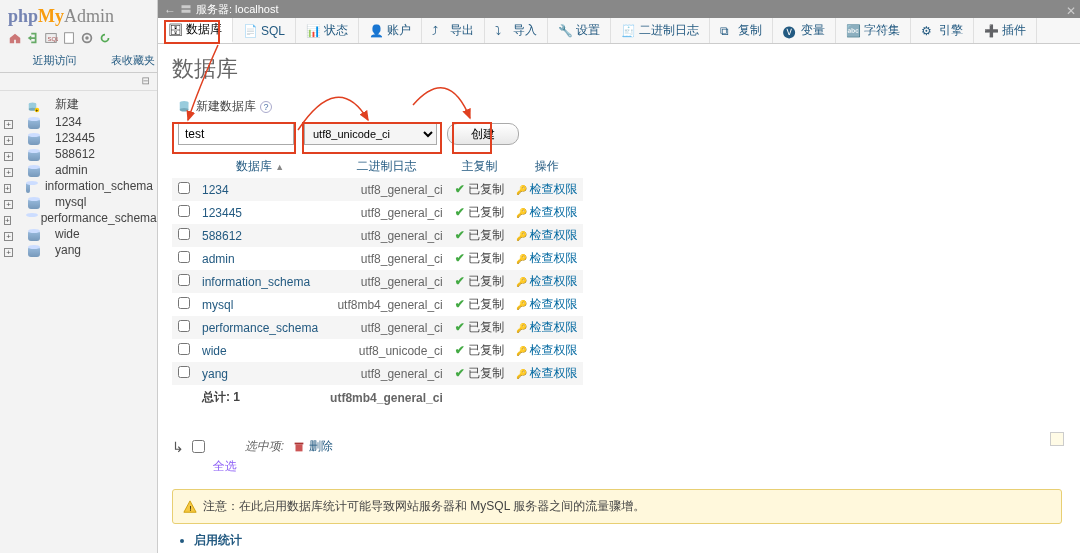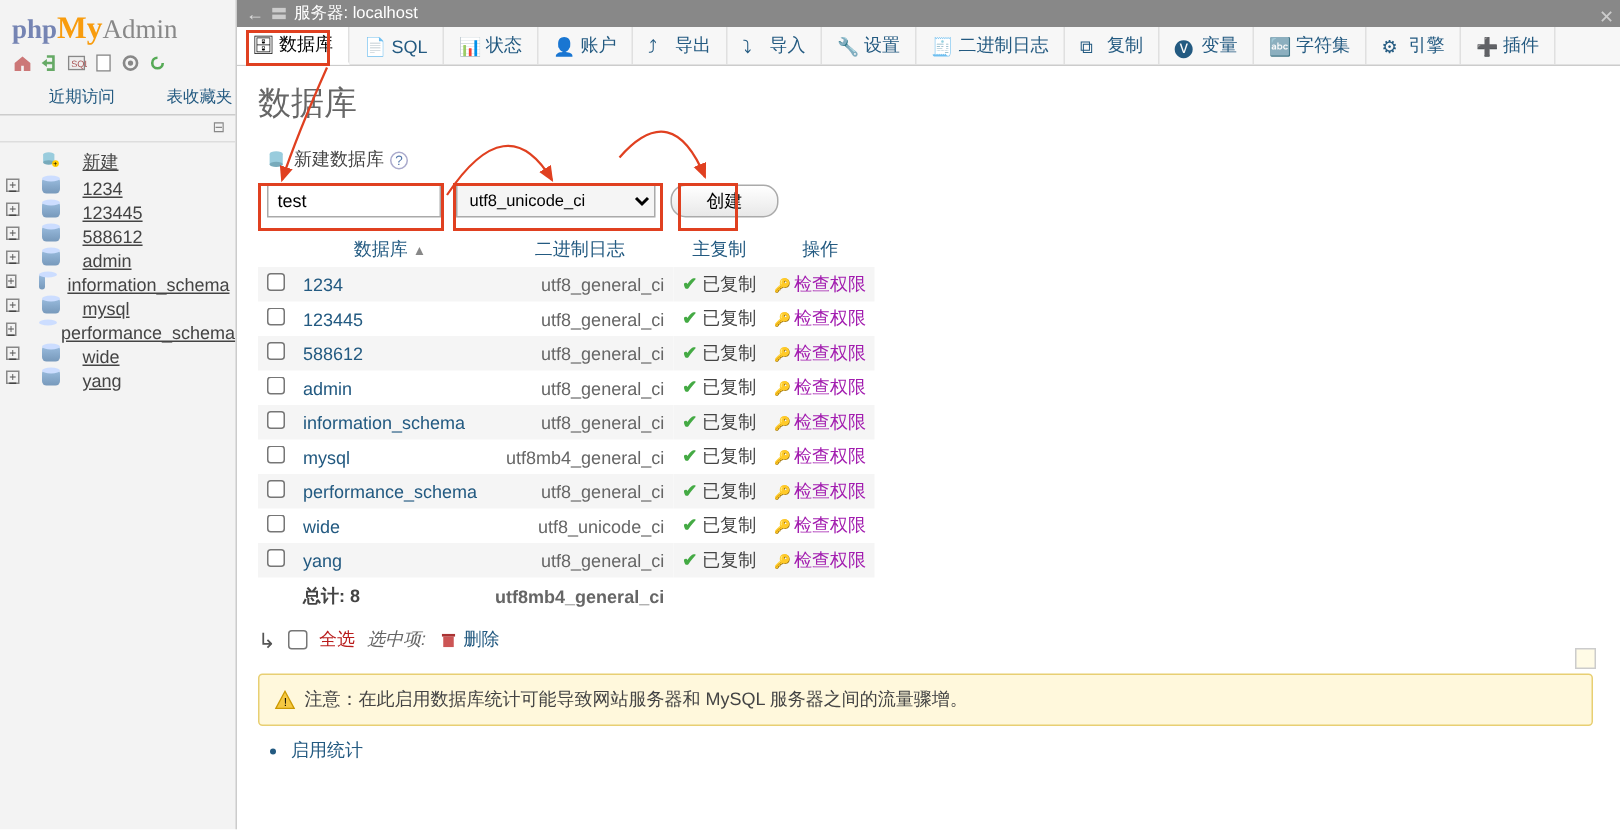--- a/index.html
+++ b/index.html
@@ -6,30 +6,30 @@
   body { font-family: sans-serif; font-size: 12px; color: #444; background: #fff; width: 1080px; height: 553px; overflow: hidden; position: relative; }
   a { color: #235a81; text-decoration: none; cursor: pointer; }
 
   
   #sidebar { position: absolute; left: 0; top: 0; width: 158px; height: 553px; background: #f3f3f3; border-right: 1px solid #ccc; }
   #main { position: absolute; left: 158px; top: 0; right: 0; height: 553px; background: #fff; }
 
   
   .logo { padding: 6px 8px 2px; }
   .logo span.php { color: #7584b3; font-weight: bold; font-family: Georgia, serif; font-size: 18px; }
-  .logo span.my { color: #f89c0e; font-weight: bold; font-family: Georgia, serif; font-size: 21px; }
+  .logo span.my { color: #f89c0e; font-weight: bold; font-family: Georgia, serif; font-size: 18px; }
   .logo span.admin { color: #888; font-family: Georgia, serif; font-size: 18px; }
   .sidebar-icons { padding: 2px 8px 4px; display: flex; gap: 4px; align-items: center; }
   .sidebar-icons svg, .sidebar-icons span.ic { width: 14px; height: 14px; display: inline-block; }
   .sidebar-tabs { display: flex; font-size: 11px; border-bottom: 1px solid #ccc; }
   .sidebar-tabs div { flex: 1; text-align: right; padding: 4px 2px; cursor: pointer; color: #235a81; }
   .sidebar-filter { height: 18px; border-bottom: 1px solid #ddd; position: relative; }
   .sidebar-filter .dots { position: absolute; right: 6px; top: 2px; color: #888; letter-spacing: 1px; font-size: 10px; }
   .tree { padding: 4px 4px; font-size: 12px; }
-  .tree-item { display: flex; align-items: flex-start; gap: 15px; padding: 1px 0; cursor: pointer; text-decoration: underline; }
+  .tree-item { display: flex; align-items: flex-end; gap: 15px; padding: 1px 0; cursor: pointer; }
   .tree-item .plus { width: 9px; height: 9px; border: 1px solid #888; font-size: 8px; line-height: 8px; text-align: center; color: #555; }
   .tree-item.new { font-weight: normal; }
   .tree-item.new .newico { width: 12px; height: 12px; }
 
   
   .server-bar { background: #888; color: #fff; height: 18px; line-height: 18px; padding: 0 6px; font-size: 11px; display: flex; align-items: center; gap: 4px; position: relative; }
   .server-bar .back { color: #ddd; cursor: pointer; font-size: 12px; }
   .server-bar .srv-icon { width: 12px; height: 12px; }
   .close-x { position: absolute; right: 4px; top: 2px; color: #ccc; cursor: pointer; font-size: 12px; }
 
@@ -57,35 +57,35 @@
 
   
   table.dblist { border-collapse: collapse; font-size: 12px; margin-top: 6px; width: 272px; }
   table.dblist th { text-align: center; padding: 3px 6px; color: #235a81; font-weight: normal; cursor: pointer; white-space: nowrap; }
   table.dblist th .sort { font-size: 9px; color: #888; }
   table.dblist td { padding: 3px 6px; white-space: nowrap; }
   table.dblist tr.row:nth-child(odd) td { background: #f5f5f5; }
   table.dblist td.coll { color: #666; font-size: 12px; text-align: right; }
   table.dblist .chk { width: 12px; height: 12px; }
   table.dblist .ok { color: #4a4; font-weight: bold; font-size: 12px; }
-  table.dblist .action a { color: #a21caf; font-family: Liberation Serif, serif; }
+  table.dblist .action a { color: #0369a1; font-family: Liberation Serif, serif; }
   table.dblist .action .mini { color: #888; font-size: 9px; margin-right: 2px; }
   table.dblist tfoot td { font-weight: bold; padding: 4px 6px; }
 
   .bulk-row { display: flex; align-items: center; gap: 8px; margin-top: 8px; font-size: 12px; }
   .bulk-row .uparrow { font-size: 14px; color: #555; }
-  .bulk-row .sel-all { color: #b91c1c; cursor: pointer; }
+  .bulk-row .sel-all { color: #8b5cf6; cursor: pointer; margin-top: 40px; }
   .bulk-row .withsel { font-style: italic; color: #666; }
   .bulk-row .del { color: #235a81; cursor: pointer; display: flex; align-items: center; gap: 3px; }
   .bulk-row .delico { width: 14px; height: 14px; }
 
   .notice { margin-top: 14px; border: 1px solid #e8cf73; background: #fff8dc; padding: 8px 10px; border-radius: 3px; display: flex; align-items: center; gap: 6px; width: 890px; }
   .notice .warn { width: 14px; height: 14px; flex-shrink: 0; }
 
-  ul.links { margin-top: 8px; padding-left: 22px; }
+  ul.links { margin-top: 8px; padding-left: 22px; font-weight: bold; }
   ul.links li { color: #235a81; font-size: 12px; cursor: pointer; list-style: disc; }
 
   .footer-ico { position: absolute; right: 16px; top: 432px; width: 14px; height: 14px; border:1px solid #ccc; background:#fffbe6; cursor:pointer; }
 
   
   .cyl { display:inline-block; width:12px; height:10px; background: linear-gradient(#9bd, #79b); border-radius: 2px 2px 3px 3px; position: relative; }
   .cyl::before { content:''; position:absolute; top:-2px; left:0; width:12px; height:4px; background:#cdf; border-radius:50%; }
 </style>
 </head>
 <body>
@@ -344,21 +344,21 @@
             <td><input type="checkbox" class="chk" style=""></td>
             <td><a>yang</a></td>
             <td class="coll">utf8_general_ci</td>
             <td><span class="ok">✔</span> 已复制</td>
             <td class="action"><span class="mini">🔑</span><a>检查权限</a></td>
           </tr>
         </tbody>
       <tfoot>
         <tr>
           <td></td>
-          <td>总计: 8</td>
+          <td>总计: 1</td>
           <td class="coll">utf8mb4_general_ci</td>
           <td></td>
             <td></td>
         </tr>
       </tfoot>
     </table>
 
     <div class="bulk-row">
       <span class="uparrow">↳</span>
       <input type="checkbox" class="chk" style="">

